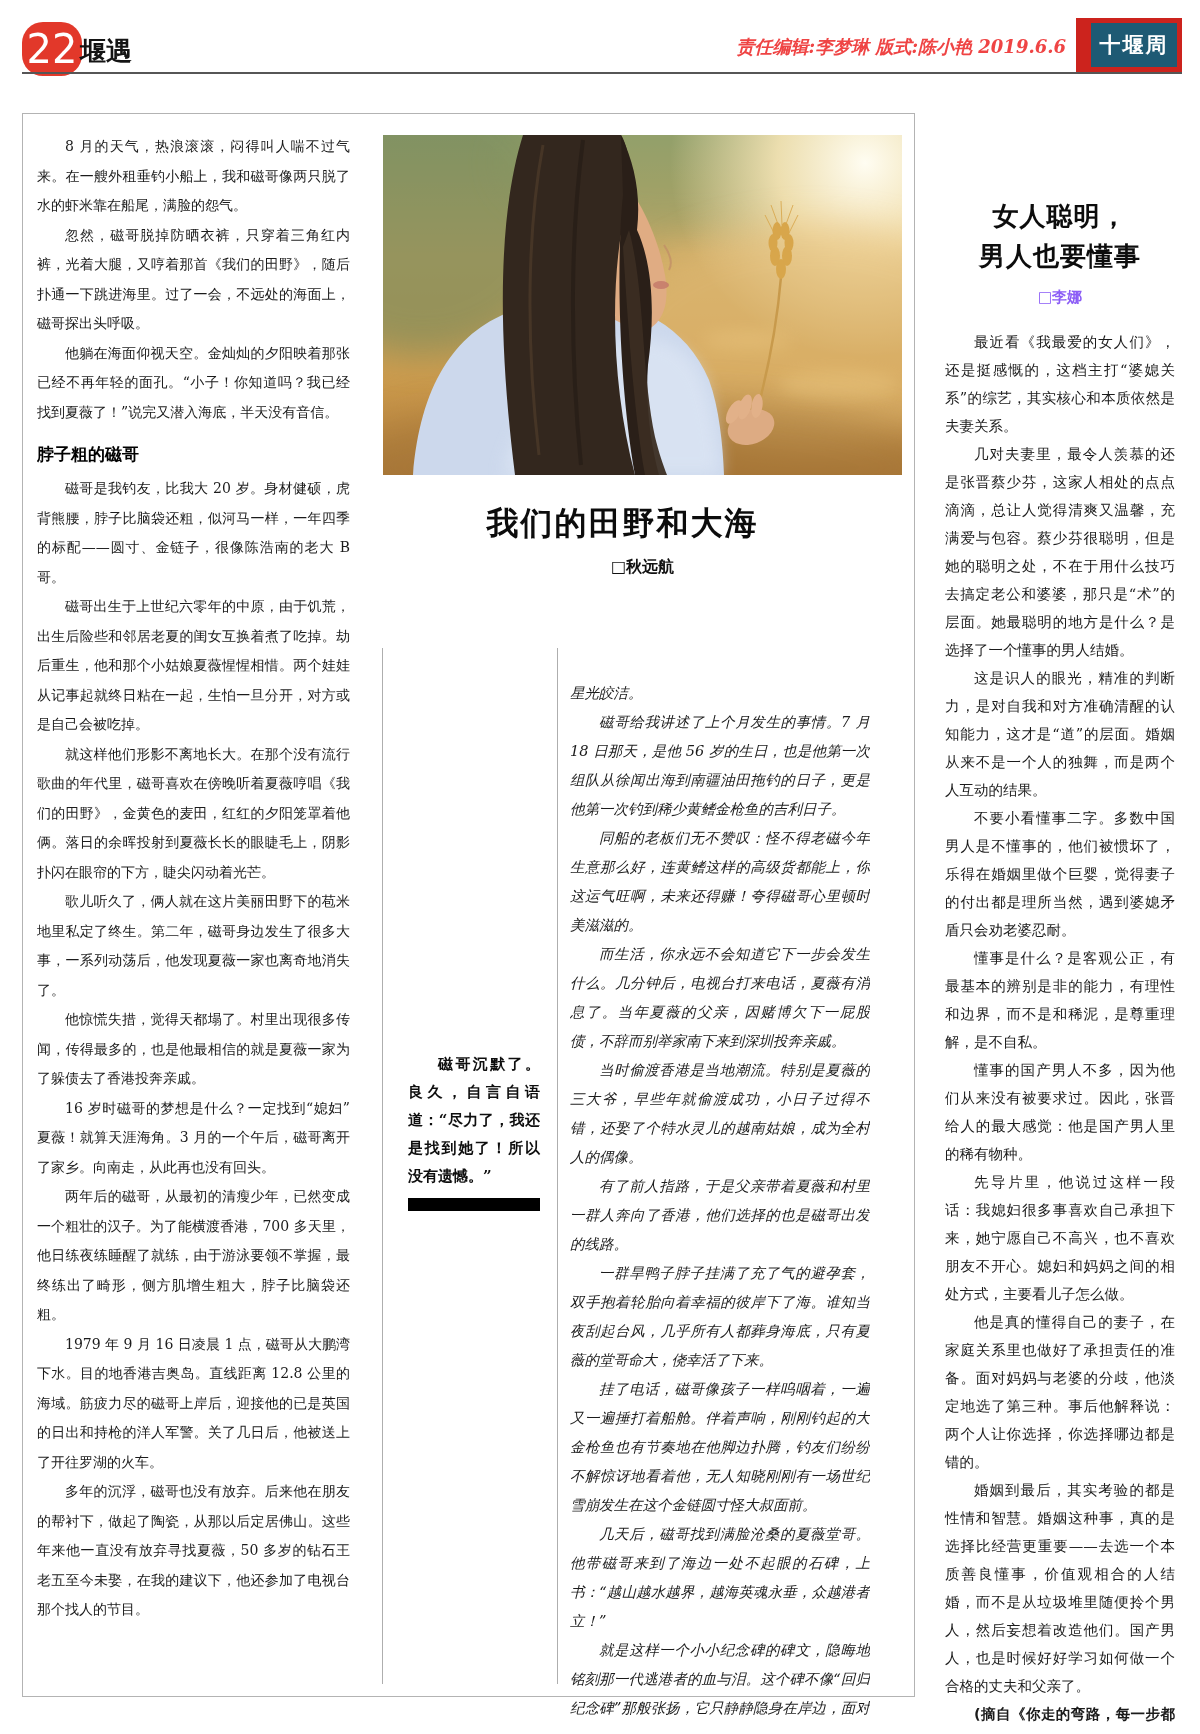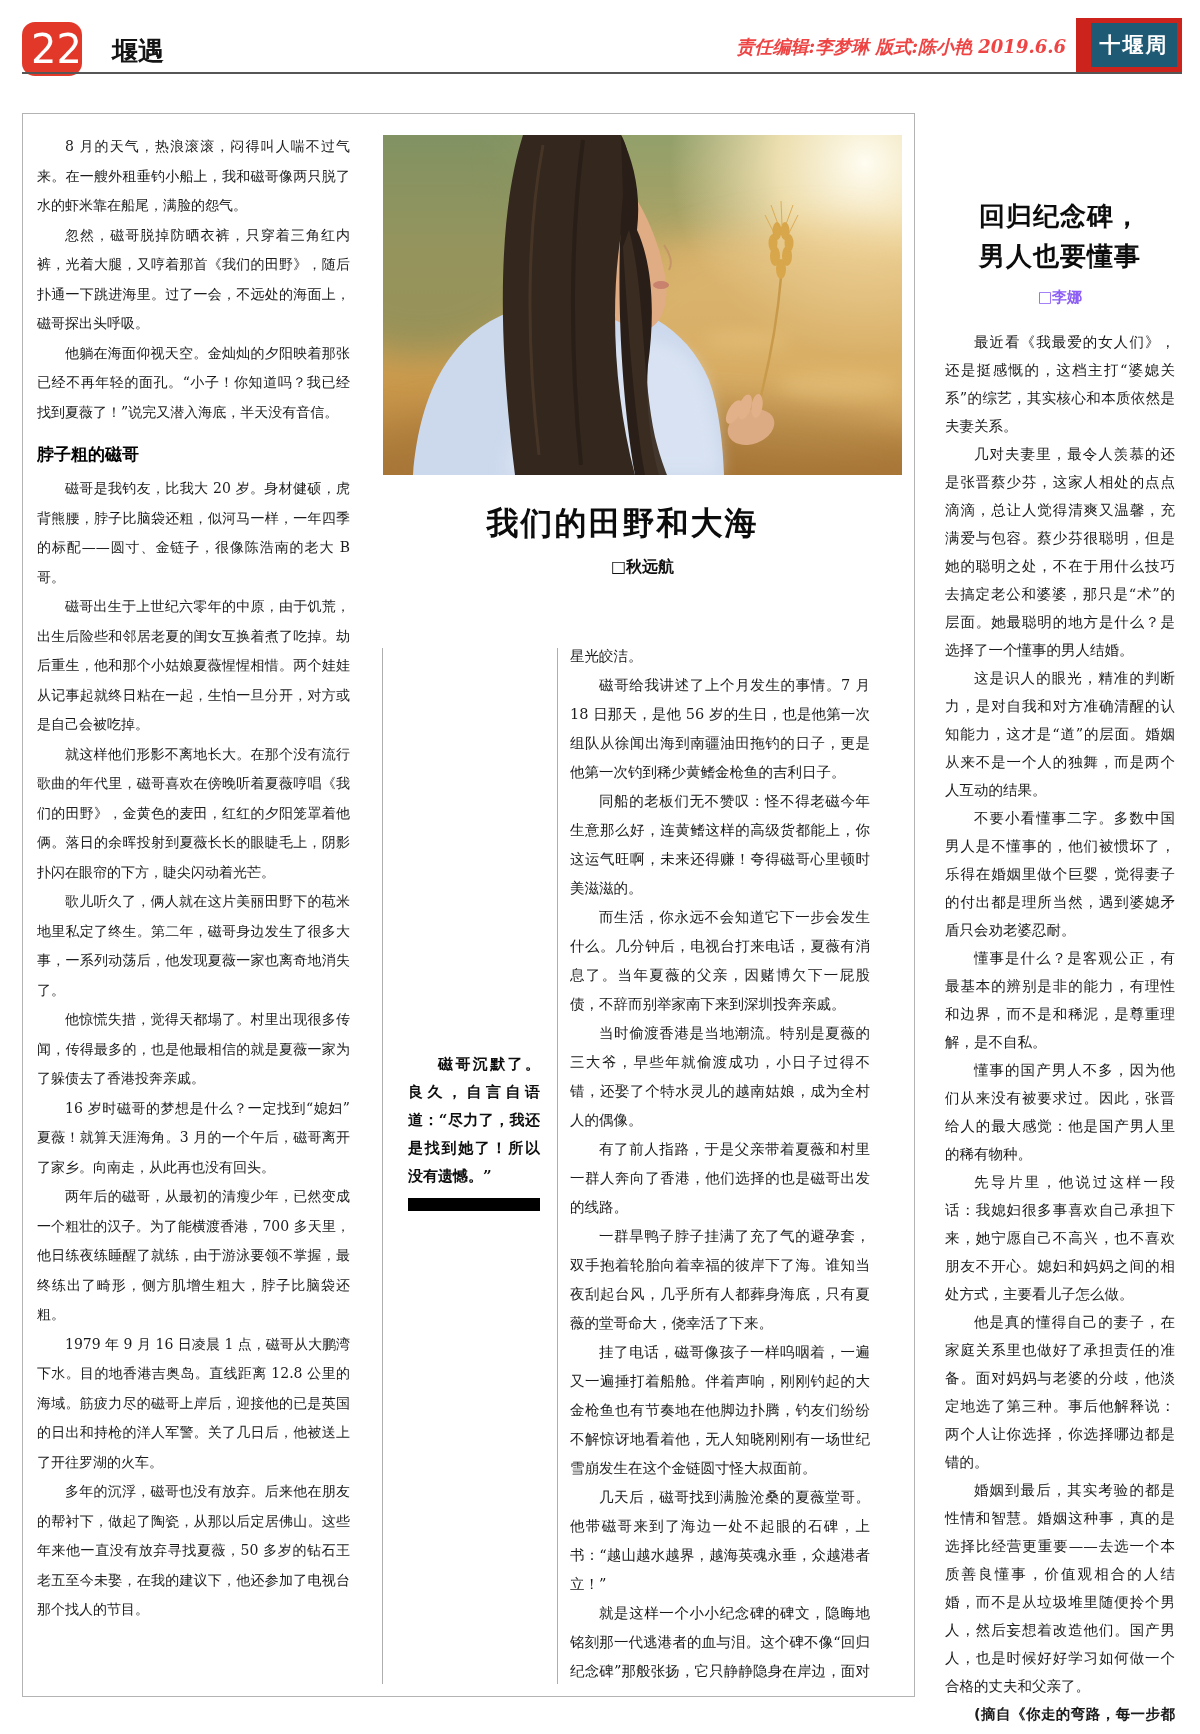--- a/index.html
+++ b/index.html
@@ -1,23 +1,23 @@
 <!DOCTYPE html>
 <html lang="zh" style="--badge-red: #e2382a; --masthead-red: #cc231d; --masthead-teal: #1e5a74; --rule-gray: #565656; --text: #1b1b1b;"><head>
 <meta charset="utf-8">
 <style>
   html,body{margin:0;padding:0;background:#ffffff;}
   #page{position:relative;width:1200px;height:1734px;background:#fff;margin:0 auto;overflow:hidden;
         font-family:"DejaVu Serif","Liberation Serif",serif;color:#1b1b1b;}
 
   
-  .badge{position:absolute;left:22px;top:22px;width:60px;height:54px;border-radius:13px;
-         background:var(--badge-red,#e2382a);color:#fff;text-align:right;
+  .badge{position:absolute;left:22px;top:22px;width:60px;height:54px;border-radius:21px;
+         background:var(--badge-red,#e2382a);color:#fff;text-align:center;
          font:400 40px/54px "DejaVu Sans","Liberation Sans",sans-serif;}
-  .section{position:absolute;left:112px;top:34px;font:700 26px/34px "DejaVu Sans","Liberation Sans",sans-serif;color:#141414;}
+  .section{position:absolute;left:80px;top:34px;font:700 26px/34px "DejaVu Sans","Liberation Sans",sans-serif;color:#141414;}
   .editors{position:absolute;right:134px;top:35px;font:italic 700 18px/24px "DejaVu Serif","Liberation Serif",serif;color:#ef4444;}
   .masthead{position:absolute;left:1076px;top:18px;width:106px;height:54px;background:var(--masthead-red,#cc231d);}
   .masthead-inner{position:absolute;left:15px;top:5px;right:5px;bottom:5px;background:var(--masthead-teal,#1e5a74);
                   color:#fff;text-align:center;letter-spacing:2px;
                   font:700 21px/44px "DejaVu Sans","Liberation Sans",sans-serif;}
   .header-rule{position:absolute;left:22px;top:72px;width:1160px;height:2px;background:#565656;}
 
   
   .content-box{position:absolute;left:22px;top:113px;width:893px;height:1584px;
                border:1px solid #b3b3b3;box-sizing:border-box;}
@@ -27,22 +27,22 @@
   .a1-author{position:absolute;left:383px;top:556px;width:519px;text-align:center;
              font:700 16px/22px "DejaVu Sans","Liberation Sans",sans-serif;color:#111;}
 
   
   .col{font-size:14px;line-height:29.5px;text-align:justify;color:#1b1b1b;}
   .col .para{margin:0;text-indent:2em;}
   .col .para.cont{text-indent:0;}
   .col .subhead{margin:15px 0 8px;text-indent:0;
                 font:700 17px/24px "DejaVu Sans","Liberation Sans",sans-serif;color:#000;}
   .left-col{position:absolute;left:37px;top:132px;width:313px;height:1558px;overflow:hidden;}
-  .mid-col{position:absolute;left:570px;top:642px;width:300px;height:1050px;overflow:hidden;
-           font-size:14.5px;line-height:29px;}
+  .mid-col{position:absolute;left:570px;top:679px;width:300px;height:1050px;overflow:hidden;
+           font-size:14.5px;line-height:29px;font-style:italic;}
 
   .vrule{position:absolute;top:648px;width:1px;height:1036px;background:#aeaeae;}
   .vrule1{left:382px;}
   .vrule2{left:557px;}
 
   .pull-quote{position:absolute;left:408px;top:1050px;width:132px;text-indent:2em;text-align:justify;
               font:700 15px/28px "DejaVu Serif","Liberation Serif",serif;color:#0e0e0e;}
   .pq-bar{position:absolute;left:408px;top:1198px;width:132px;height:13px;background:#000;}
 
   
@@ -170,21 +170,21 @@
       <p class="para">而生活，你永远不会知道它下一步会发生什么。几分钟后，电视台打来电话，夏薇有消息了。当年夏薇的父亲，因赌博欠下一屁股债，不辞而别举家南下来到深圳投奔亲戚。</p>
       <p class="para">当时偷渡香港是当地潮流。特别是夏薇的三大爷，早些年就偷渡成功，小日子过得不错，还娶了个特水灵儿的越南姑娘，成为全村人的偶像。</p>
       <p class="para">有了前人指路，于是父亲带着夏薇和村里一群人奔向了香港，他们选择的也是磁哥出发的线路。</p>
       <p class="para">一群旱鸭子脖子挂满了充了气的避孕套，双手抱着轮胎向着幸福的彼岸下了海。谁知当夜刮起台风，几乎所有人都葬身海底，只有夏薇的堂哥命大，侥幸活了下来。</p>
       <p class="para">挂了电话，磁哥像孩子一样呜咽着，一遍又一遍捶打着船舱。伴着声响，刚刚钓起的大金枪鱼也有节奏地在他脚边扑腾，钓友们纷纷不解惊讶地看着他，无人知晓刚刚有一场世纪雪崩发生在这个金链圆寸怪大叔面前。</p>
       <p class="para">几天后，磁哥找到满脸沧桑的夏薇堂哥。他带磁哥来到了海边一处不起眼的石碑，上书：“越山越水越界，越海英魂永垂，众越港者立！”</p>
       <p class="para">就是这样一个小小纪念碑的碑文，隐晦地铭刻那一代逃港者的血与泪。这个碑不像“回归纪念碑”那般张扬，它只静静隐身在岸边，面对不断拍岸的海浪，默默守护着那段沉重的往事。</p>
     </div>
 
   <section class="a2">
-    <h2 class="a2-title">回归纪念碑，</h2>
+    <h2 class="a2-title">女人聪明，</h2>
     <h2 class="a2-title">男人也要懂事</h2>
     <div class="a2-author">□李娜</div>
     <div class="a2-body">
         <p class="para">最近看《我最爱的女人们》，还是挺感慨的，这档主打“婆媳关系”的综艺，其实核心和本质依然是夫妻关系。</p>
         <p class="para">几对夫妻里，最令人羡慕的还是张晋蔡少芬，这家人相处的点点滴滴，总让人觉得清爽又温馨，充满爱与包容。蔡少芬很聪明，但是她的聪明之处，不在于用什么技巧去搞定老公和婆婆，那只是“术”的层面。她最聪明的地方是什么？是选择了一个懂事的男人结婚。</p>
         <p class="para">这是识人的眼光，精准的判断力，是对自我和对方准确清醒的认知能力，这才是“道”的层面。婚姻从来不是一个人的独舞，而是两个人互动的结果。</p>
         <p class="para">不要小看懂事二字。多数中国男人是不懂事的，他们被惯坏了，乐得在婚姻里做个巨婴，觉得妻子的付出都是理所当然，遇到婆媳矛盾只会劝老婆忍耐。</p>
         <p class="para">懂事是什么？是客观公正，有最基本的辨别是非的能力，有理性和边界，而不是和稀泥，是尊重理解，是不自私。</p>
         <p class="para">懂事的国产男人不多，因为他们从来没有被要求过。因此，张晋给人的最大感觉：他是国产男人里的稀有物种。</p>
         <p class="para">先导片里，他说过这样一段话：我媳妇很多事喜欢自己承担下来，她宁愿自己不高兴，也不喜欢朋友不开心。媳妇和妈妈之间的相处方式，主要看儿子怎么做。</p>

